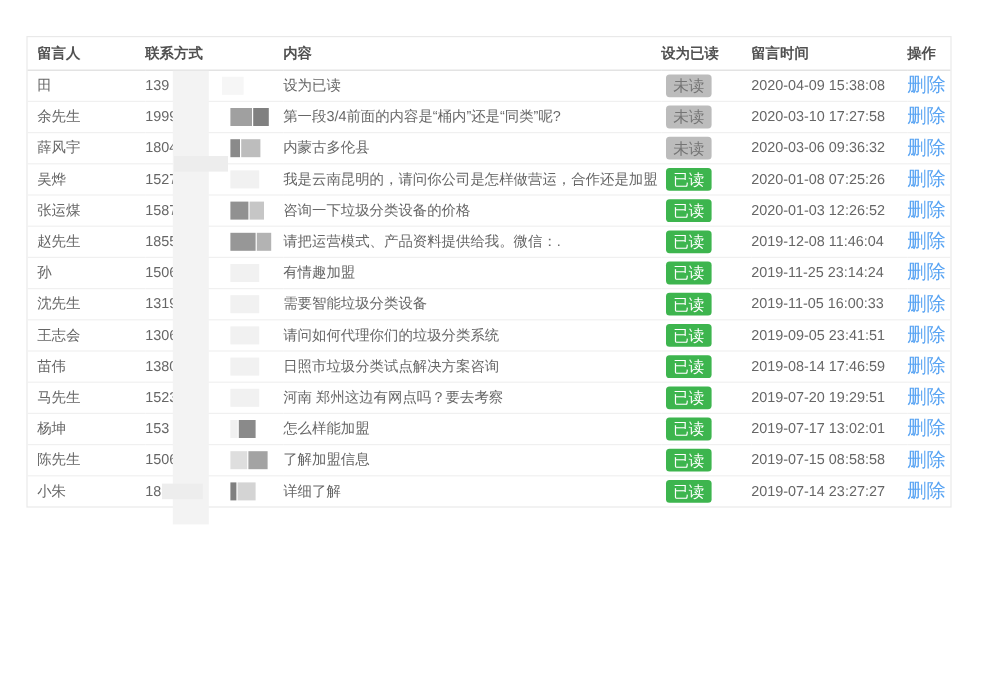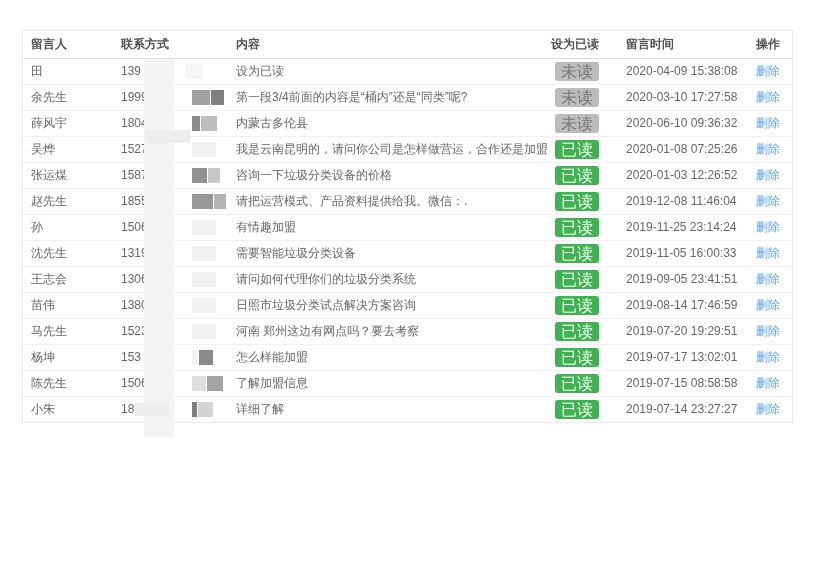--- a/index.html
+++ b/index.html
@@ -27,25 +27,25 @@
     border-bottom:1px solid var(--hborder);padding:0;white-space:nowrap;margin-top:32px;
   }
   th.first,td.first{padding-left:8px;}
   tbody td{
     height:26px;border-bottom:1px solid var(--divider);
     padding:0;white-space:nowrap;overflow:hidden;vertical-align:middle;
   }
   tbody tr:last-child td{border-bottom:none;}
   .badge{
     display:inline-block;min-width:22px;height:19px;line-height:19px;
-    padding:0 6px;margin-left:4px;border-radius:3px;font-size:16px;text-align:center;
+    padding:0 6px;margin-left:4px;border-radius:3px;font-size:13px;text-align:center;
   }
   .badge.read{background:var(--green-bg);color:var(--green-tx);}
   .badge.unread{background:var(--gray-bg);color:var(--gray-tx);}
-  .del{color:var(--link);text-decoration:none;font-size:12px;}
+  .del{color:var(--link);text-decoration:none;font-size:16px;}
   .phone-line{display:inline-flex;align-items:center;gap:44px;}
   .censor{display:inline-flex;align-items:center;position:relative;z-index:3;}
   .censor-block{display:inline-block;height:15px;margin:0 1px 0 0;}
   
   .censor-strip{
     position:absolute;left:121px;top:28px;width:30px;height:378px;
     background:#f3f3f3;z-index:2;pointer-events:none;
   }
   .smudge{position:absolute;z-index:2;pointer-events:none;background:#ededed;}
   .smudge-a{left:122px;top:99px;width:45px;height:13px;}
@@ -118,21 +118,21 @@
               <span>1804</span>
               <span class="censor">
                 <span class="censor-block" style="width: 8px; background: rgb(138, 138, 138);"></span>
                 <span class="censor-block" style="width: 16px; background: rgb(189, 189, 189);"></span>
               </span>
               <span></span>
             </span>
     </td>
     <td><span>内蒙古多伦县</span></td>
     <td><span class="badge unread">未读</span></td>
-    <td><span>2020-06-10 09:36:32</span></td>
+    <td><span>2020-03-06 09:36:32</span></td>
     <td><a class="del" href="#">删除</a></td>
   </tr>
         <tr class="msg-row">
     <td class="first"><span>吴烨</span></td>
     <td>
       <span class="phone-line">
               <span>1527</span>
               <span class="censor">
                 <span class="censor-block" style="width: 24px; background: rgb(241, 241, 241);"></span>
               </span>

